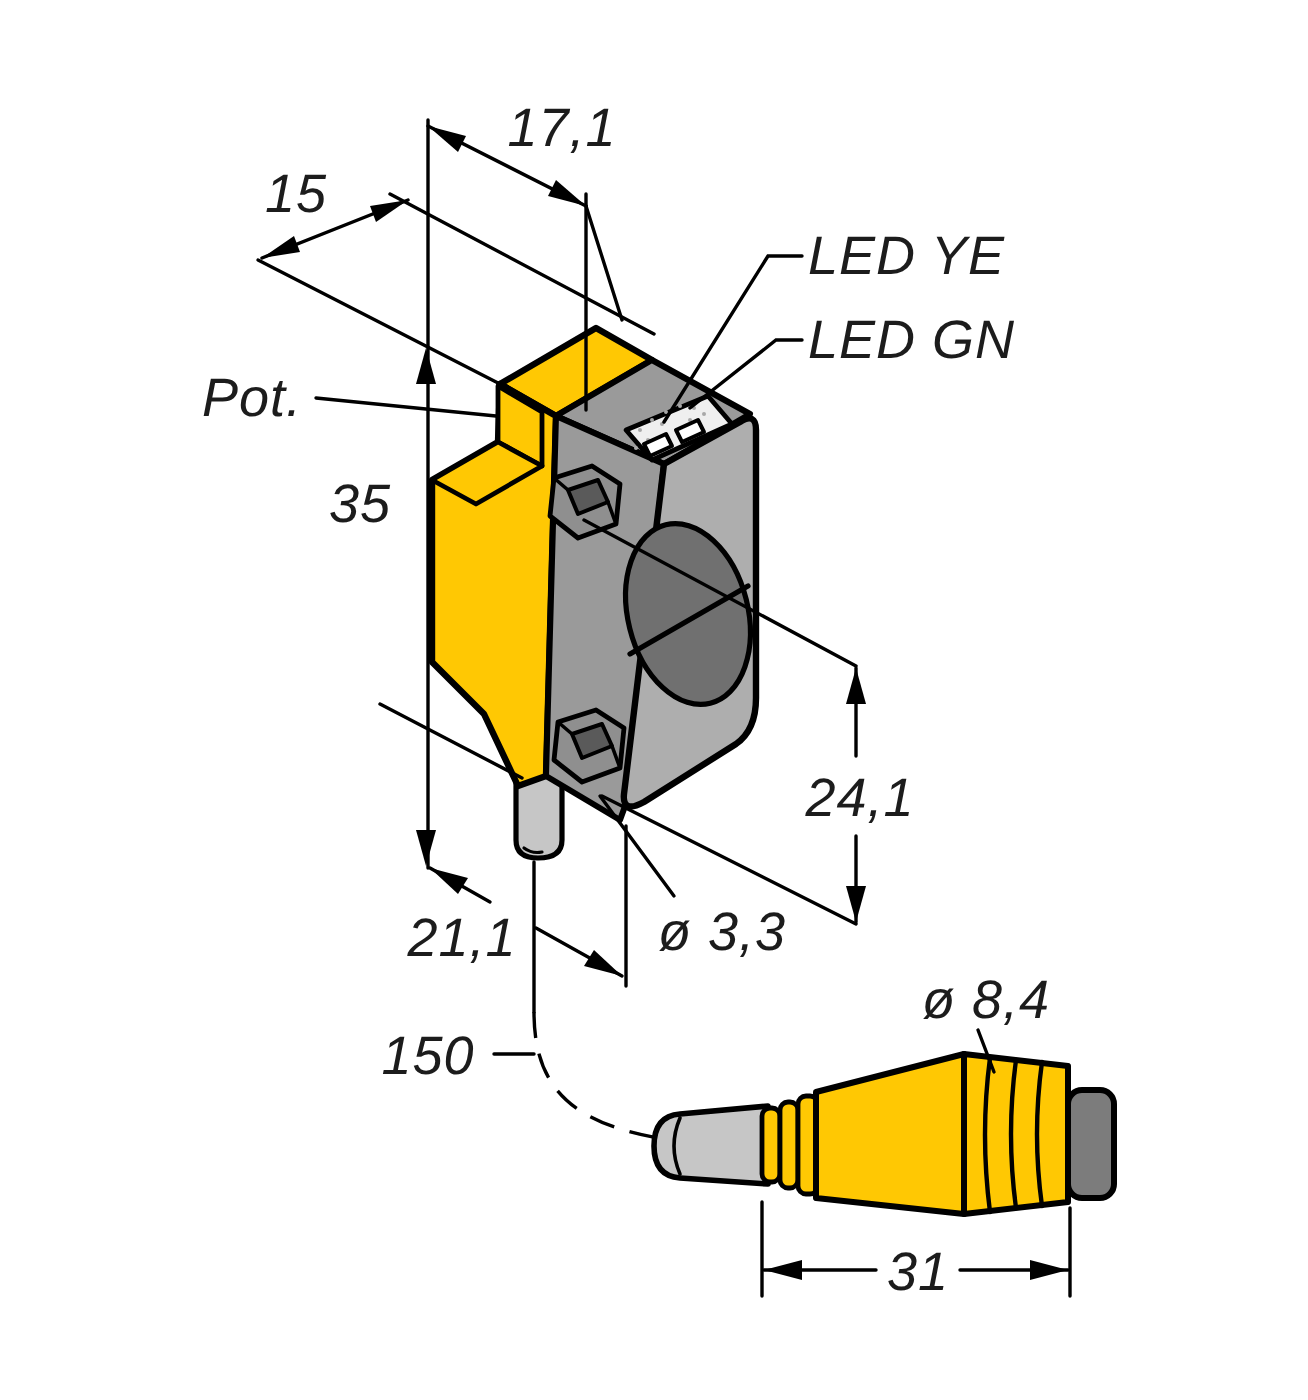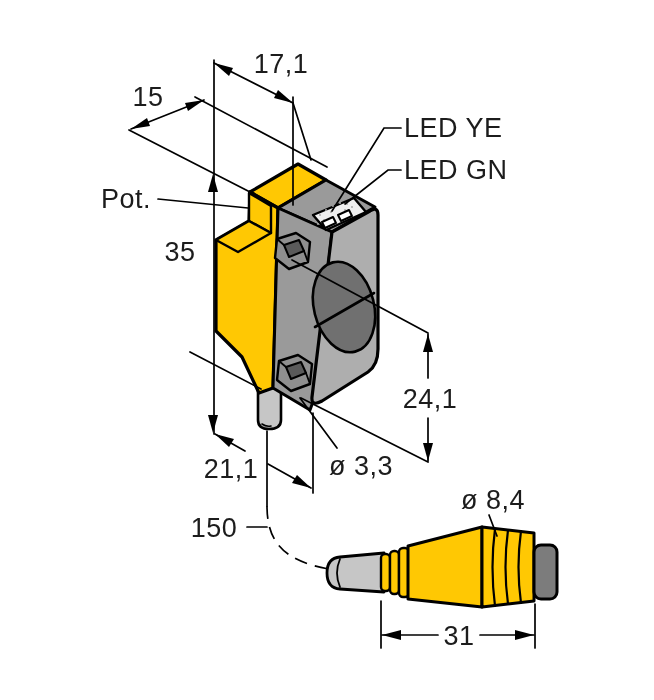--- a/index.html
+++ b/index.html
@@ -2,20 +2,21 @@
 <html><head>
 <meta charset="utf-8">
 <style>
   html,body{margin:0;padding:0;background:#ffffff;}
   #canvas{
     position:relative;
     width:654px;height:700px;
     background:#ffffff;
     font-family:"Liberation Sans", sans-serif;
     overflow:hidden;
+    font-style:italic;
   }
   svg{display:block;}
   .dim-text{
     font-family:"Liberation Sans", sans-serif;
     font-size:27px;
     fill:#1c1c1c;
     letter-spacing:0.5px;
   }
   .outline{stroke:#000;stroke-linejoin:round;stroke-linecap:round;}
   .dim{stroke:#000;stroke-width:1.7;fill:none;stroke-linecap:round;}

